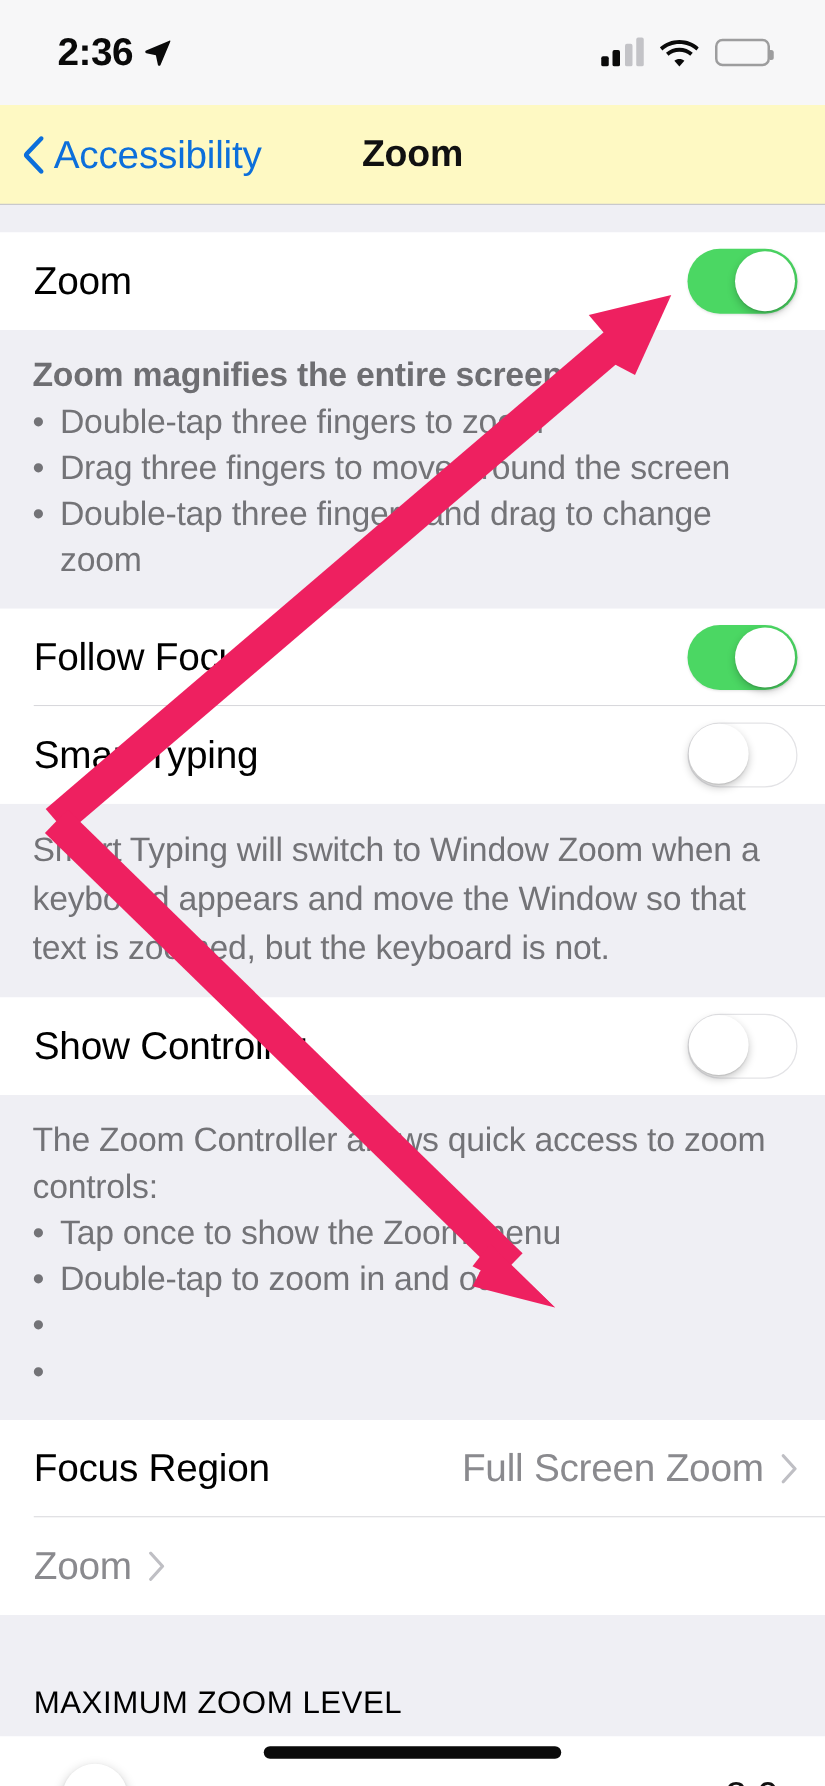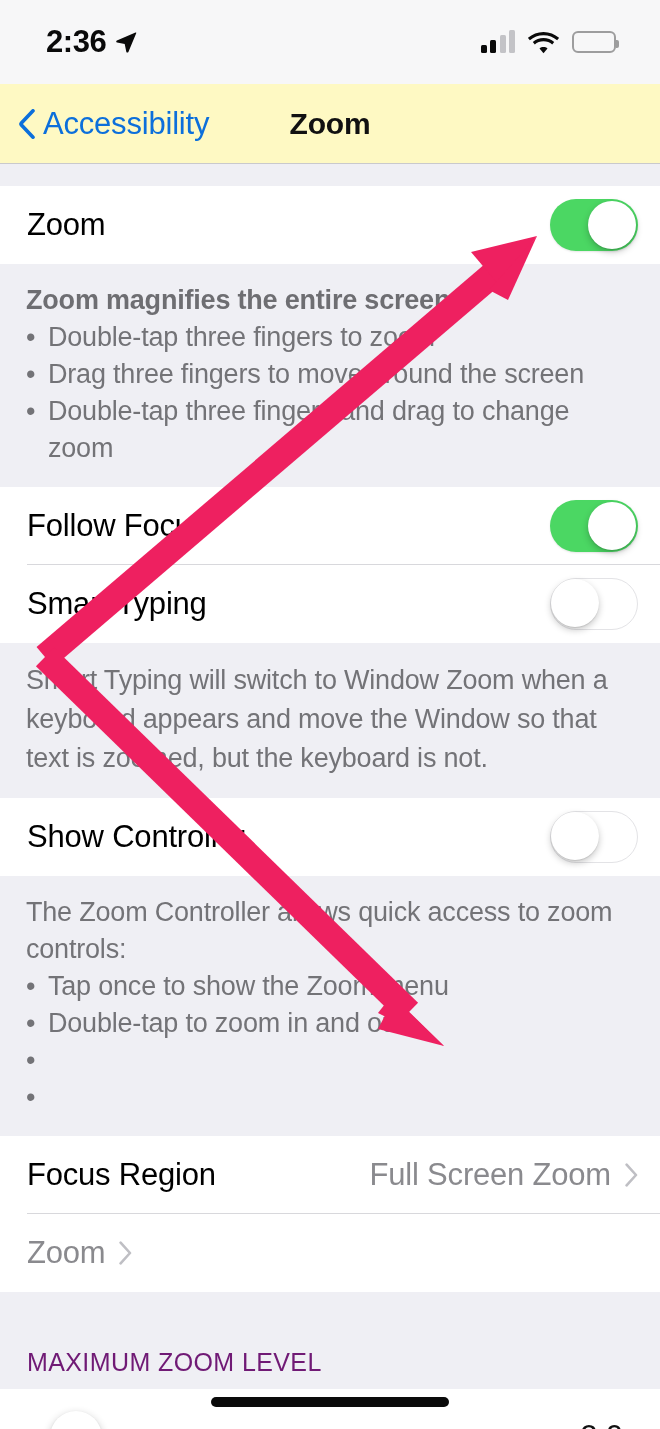--- a/index.html
+++ b/index.html
@@ -132,21 +132,21 @@
   .footer .lead { font-weight: 700; color: #6E6E72; }
   .footer ul { list-style: none; }
   .footer li { display: flex; }
   .footer li .dot { width: 22px; flex: 0 0 22px; }
   .footer.plain { line-height: 39px; }
 
   
   .section-head {
     background: #EFEFF4;
     padding: 56px 0 12px 27px;
-    font-size: 25px; color: #701a75;
+    font-size: 25px; color: #000000;
     letter-spacing: 0.4px;
   }
 
   
   .slider-row {
     background: #FFFFFF; height: 96px;
     display: flex; align-items: center;
     padding: 0 22px 0 42px;
   }
   .slider-track-wrap {

